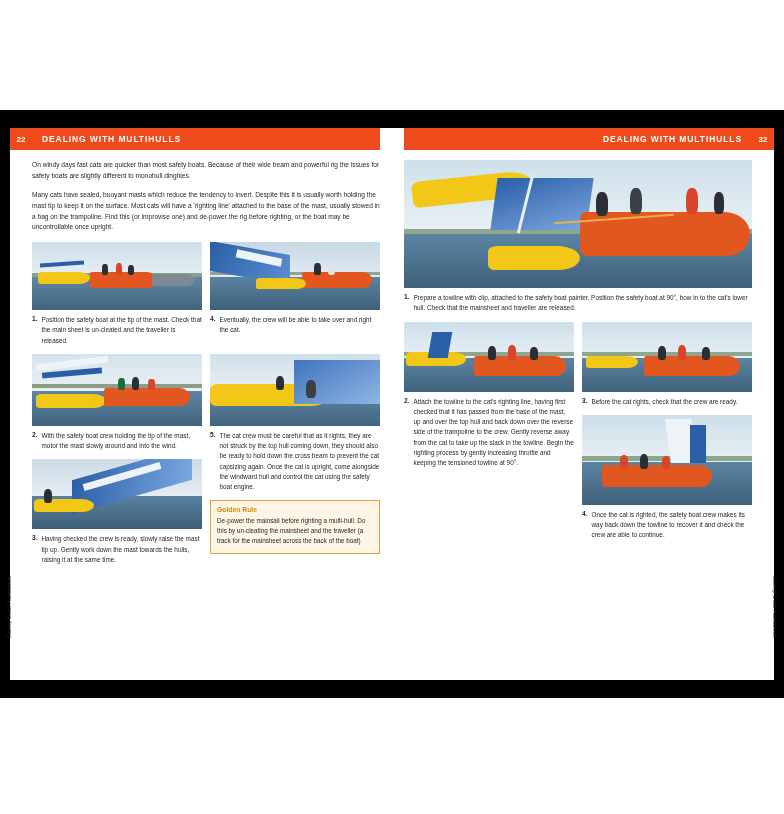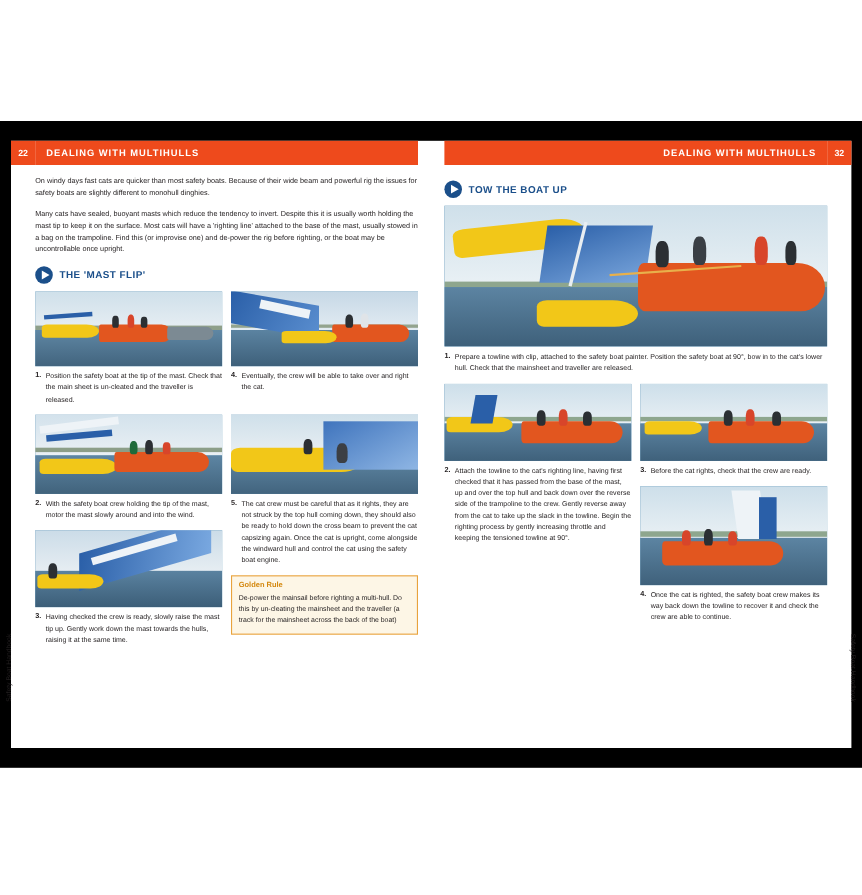--- a/index.html
+++ b/index.html
@@ -246,24 +246,20 @@
     <div class="page page-left">
       <div class="folio left">22</div>
       <div class="header-bar left">
         <span class="header-title">DEALING WITH MULTIHULLS</span>
       </div>
 
       <div class="content-left">
         <p class="body">On windy days fast cats are quicker than most safety boats. Because of their wide beam and powerful rig the issues for safety boats are slightly different to monohull dinghies.</p>
         <p class="body">Many cats have sealed, buoyant masts which reduce the tendency to invert. Despite this it is usually worth holding the mast tip to keep it on the surface. Most cats will have a 'righting line' attached to the base of the mast, usually stowed in a bag on the trampoline. Find this (or improvise one) and de-power the rig before righting, or the boat may be uncontrollable once upright.</p>
 
-        <div class="section-head">
-          <span class="tri-badge"></span>
-          <span class="section-title">THE 'MAST FLIP'</span>
-        </div>
 
         <div class="grid2">
           <div class="col">
             <div class="photo h68">
               <div class="sky" style="background:linear-gradient(#cfe0ea,#e7eef3);"></div>
               <div class="shore" style="top:46%;background:#8fa08a;"></div>
               <div class="water" style="background:linear-gradient(#5f87a4,#42647e);"></div>
               <div class="yellowHull" style="left:6px;top:30px;width:52px;height:12px;"></div>
               <div class="boatOrange" style="left:58px;top:30px;width:66px;height:16px;"></div>
               <div class="boatGrey" style="left:120px;top:32px;width:42px;height:12px;"></div>
@@ -355,24 +351,20 @@
       <div class="side-tab left">Safety Boat Handbook</div>
     </div>
 
     <div class="page page-right">
       <div class="folio right">32</div>
       <div class="header-bar right">
         <span class="header-title">DEALING WITH MULTIHULLS</span>
       </div>
 
       <div class="content-right">
-        <div class="section-head">
-          <span class="tri-badge"></span>
-          <span class="section-title">TOW THE BOAT UP</span>
-        </div>
 
         <div class="photo wide">
           <div class="sky" style="background:linear-gradient(#cfe0ea,#eaf1f5);height:58%;"></div>
           <div class="shore" style="top:54%;background:#8ea68e;height:4%;"></div>
           <div class="water" style="background:linear-gradient(#5c84a2,#3e607a);height:42%;"></div>
           <div class="yellowHull" style="left:8px;top:16px;width:120px;height:26px;transform:rotate(-6deg);"></div>
           <div class="blueSail" style="left:90px;top:18px;width:96px;height:52px;transform:skewX(-8deg);background:linear-gradient(160deg,#2a5fa8,#7aa6dc);"></div>
           <div class="mastline" style="left:120px;top:14px;width:3px;height:60px;transform:rotate(14deg);"></div>
           <div class="yellowHull" style="left:84px;top:86px;width:92px;height:24px;"></div>
           <div class="boatOrange" style="left:176px;top:52px;width:170px;height:44px;"></div>

